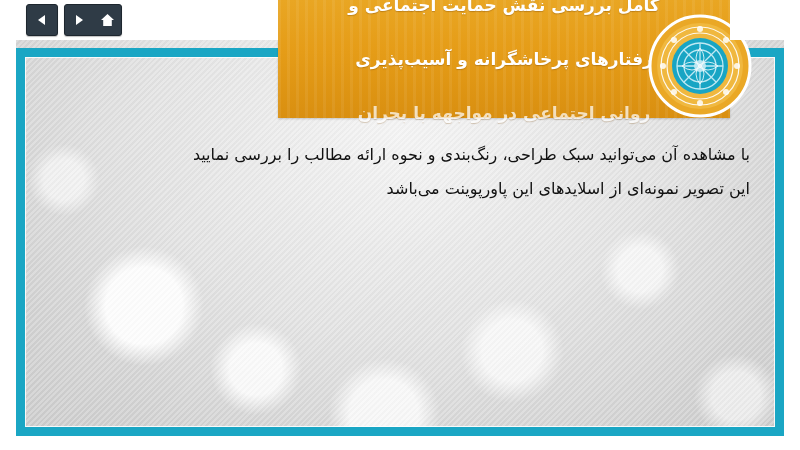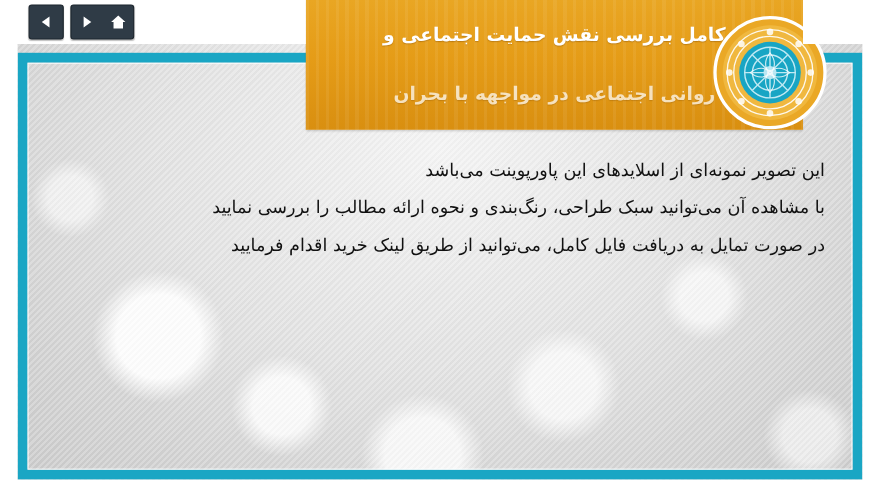--- a/index.html
+++ b/index.html
@@ -244,20 +244,21 @@
     <div class="slide-texture"></div>
   </div>
 
   <div class="frame-outer"></div>
   <div class="frame-inner"></div>
 
   <div class="title-band"></div>
 
   <div class="title-text" style="left:278px; top:0px;">
     <div class="title-line">کامل بررسی نقش حمایت اجتماعی و</div>
+    <div class="title-line">رفتارهای پرخاشگرانه و آسیب‌پذیری</div>
     <div class="title-line faded">روانی اجتماعی در مواجهه با بحران</div>
   </div>
 
   <div class="medallion">
     <svg width="104" height="104" viewBox="0 0 104 104" xmlns="http://www.w3.org/2000/svg">
       <circle cx="52" cy="52" r="50" fill="#eaa826" stroke="#ffffff" stroke-width="3"></circle>
       <circle cx="52" cy="52" r="43" fill="#f0b83f"></circle>
       <g stroke="#ffffff" stroke-width="1.2" fill="none" opacity="0.9">
         <circle cx="52" cy="52" r="39"></circle>
         <circle cx="52" cy="52" r="33"></circle>
@@ -284,23 +285,22 @@
       <g stroke="#ffffff" stroke-width="1" fill="none" opacity="0.8">
         <path d="M52 34 q8 10 0 20 q-8 -10 0 -20 Z"></path>
         <path d="M52 70 q8 -10 0 -20 q-8 10 0 20 Z"></path>
         <path d="M34 52 q10 8 20 0 q-10 -8 -20 0 Z"></path>
         <path d="M70 52 q-10 8 -20 0 q10 -8 20 0 Z"></path>
       </g>
     </svg>
   </div>
 
   <div class="body-text">
+    <div class="body-line">با مشاهده آن می‌توانید سبک طراحی، رنگ‌بندی و نحوه ارائه مطالب را بررسی نمایید</div>
     <div class="body-line">این تصویر نمونه‌ای از اسلایدهای این پاورپوینت می‌باشد</div>
-    <div class="body-line">با مشاهده آن می‌توانید سبک طراحی، رنگ‌بندی و نحوه ارائه مطالب را بررسی نمایید</div>
-    <div class="body-line">در صورت تمایل به دریافت فایل کامل، می‌توانید از طریق لینک خرید اقدام فرمایید</div>
   </div>
 
   <div class="toolbar-plate"></div>
   <div class="toolbar-plate-right"></div>
   <div class="bottom-plate"></div>
   <div class="left-plate"></div>
   <div class="right-plate"></div>
 
   <div class="toolbar">
 

